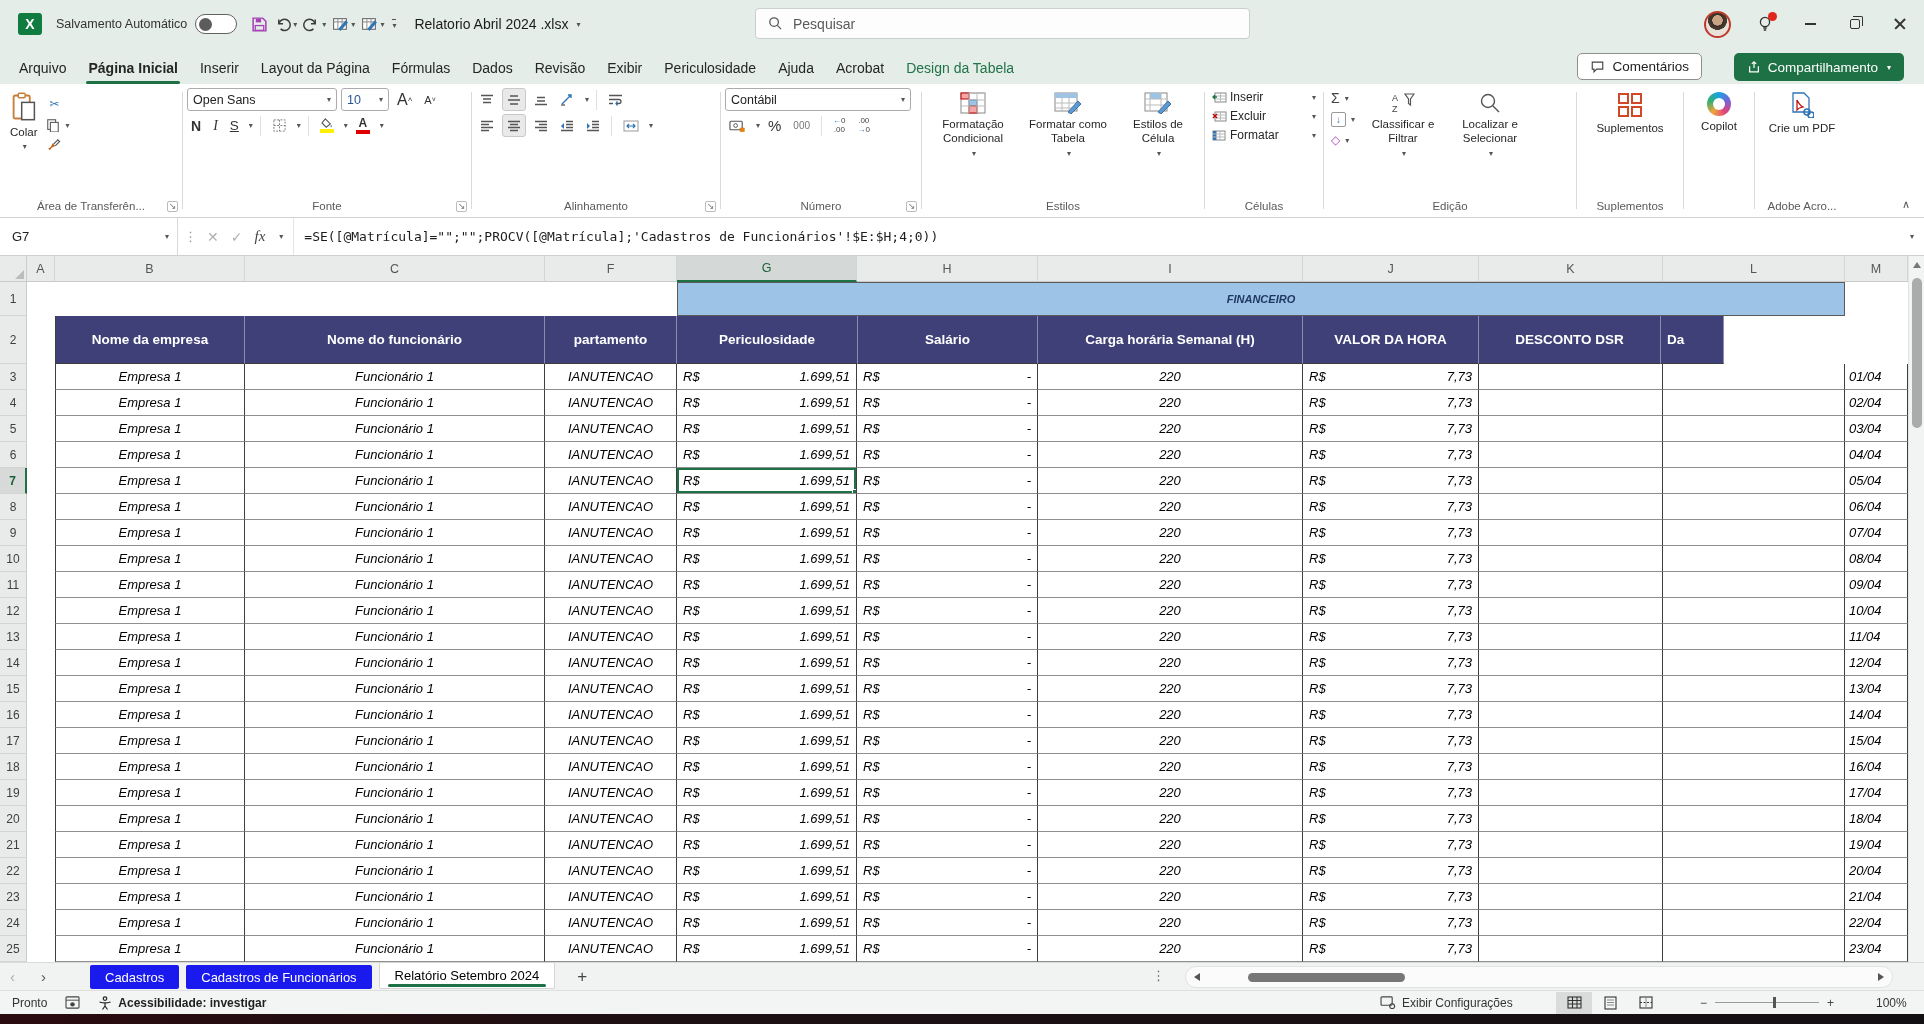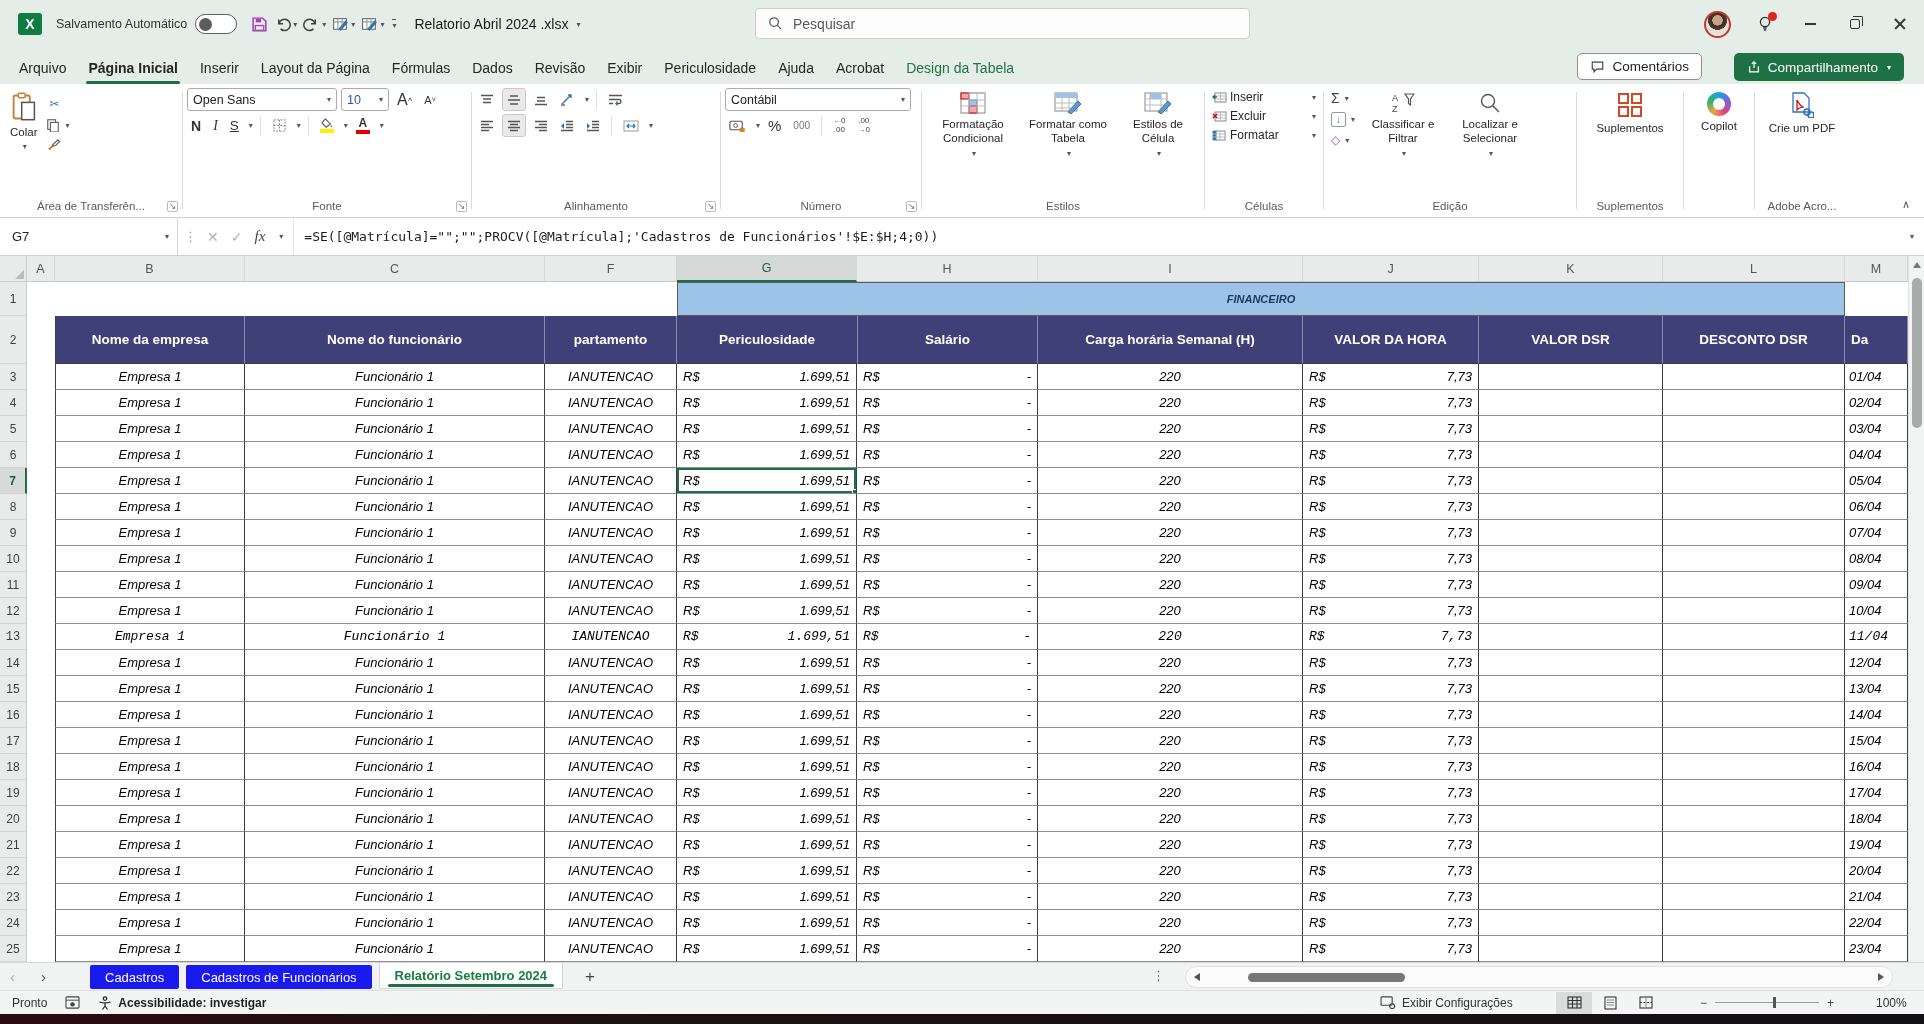--- a/index.html
+++ b/index.html
@@ -101,21 +101,21 @@
   .handle{position:absolute;right:-1px;bottom:-1px;width:5px;height:5px;background:#1E7145;border:1px solid #fff}
   .vscroll{position:absolute;right:0;top:0;width:16px;height:706px;background:#F2F4F3;border-left:1px solid #E2E5E3}
   .vscroll .up{position:absolute;top:6px;left:4px;border-left:4px solid transparent;border-right:4px solid transparent;border-bottom:6px solid #777}
   .vscroll .thumb{position:absolute;left:3px;top:22px;width:10px;height:150px;background:#A9ACAA;border-radius:5px}
 
   
   .sheetbar{height:28px;background:#F1F3F2;display:flex;align-items:center;position:relative;border-top:1px solid #D8DBD9}
   .navarr{font-size:15px;padding:0 10px}
   #stabs{display:flex;align-items:flex-end;gap:7px;margin-left:34px;height:100%}
   .stab{height:24px;margin-bottom:1px;display:flex;align-items:center;padding:0 15px;font-size:13px;background:#1A1AEF;color:#fff;border-radius:2px;white-space:nowrap}
-  .stab.on{background:#fff;color:#15803d;font-weight:700;height:27px;border:1px solid #D5D5D5;position:relative}
+  .stab.on{background:#fff;color:#000000;font-weight:400;height:27px;border:1px solid #D5D5D5;position:relative}
   .stab.on::after{content:"";position:absolute;left:8px;right:8px;bottom:1px;height:3px;background:#1E7145;border-radius:2px}
   .addsheet{margin-left:22px;font-size:17px;color:#444}
   .splitdots{position:absolute;left:1152px;top:5px;color:#666;font-size:13px;letter-spacing:1px}
   .hscroll{position:absolute;left:1185px;top:3px;width:708px;height:22px;background:#FBFBFB;border:1px solid #E1E3E2;border-radius:11px;display:flex;align-items:center}
   .hscroll .la{margin-left:8px;border-top:4px solid transparent;border-bottom:4px solid transparent;border-right:6px solid #555}
   .hscroll .ra{position:absolute;right:8px;border-top:4px solid transparent;border-bottom:4px solid transparent;border-left:6px solid #555}
   .hscroll .thumb{position:absolute;left:62px;width:157px;height:9px;border-radius:5px;background:#777}
 
   
   .statusbar{height:24px;background:#F3F5F4;border-top:1px solid #DDE0DE;position:relative;font-size:12px;color:#333;display:flex;align-items:center}
@@ -672,21 +672,20 @@
         <div class="grow" style="height: 48px;">
           <div class="gut">2</div>
           <div class="blank" style="width: 28px;"></div>
           <div class="hcell hfirst" style="width: 190px;">Nome da empresa</div>
           <div class="hcell" style="width: 300px;">Nome do funcionário</div>
           <div class="hcell" style="width: 132px;">partamento</div>
           <div class="hcell" style="width: 181px;">Periculosidade</div>
           <div class="hcell" style="width: 180px;">Salário</div>
           <div class="hcell" style="width: 265px;">Carga horária Semanal (H)</div>
           <div class="hcell" style="width: 176px;">VALOR DA HORA</div>
-          <div class="hcell" style="width: 184px;">VALOR DSR</div>
           <div class="hcell" style="width: 182px;">DESCONTO DSR</div>
           <div class="hcell hleft" style="width: 63px;">Da</div>
         </div>
         <div class="grow" style="height: 26px;">
           <div class="gut">3</div>
           <div class="blank" style="width: 28px;"></div>
           <div class="cell first" style="width: 190px;">Empresa 1</div>
           <div class="cell" style="width: 300px;">Funcionário 1</div>
           <div class="cell" style="width: 132px;">IANUTENCAO</div>
           <div class="cell acct" style="width: 180px;">
@@ -907,21 +906,21 @@
           </div>
           <div class="cell" style="width: 265px;">220</div>
           <div class="cell acct" style="width: 176px;">
             <span>R$</span>
             <span>7,73</span>
           </div>
           <div class="cell" style="width: 184px;"></div>
           <div class="cell" style="width: 182px;"></div>
           <div class="cell datecell" style="width: 63px;">10/04</div>
         </div>
-        <div class="grow" style="height: 26px; font-family: Liberation Mono, monospace;">
+        <div class="grow" style="height: 26px;">
           <div class="gut">13</div>
           <div class="blank" style="width: 28px;"></div>
           <div class="cell first" style="width: 190px;">Empresa 1</div>
           <div class="cell" style="width: 300px;">Funcionário 1</div>
           <div class="cell" style="width: 132px;">IANUTENCAO</div>
           <div class="cell acct" style="width: 180px;">
             <span>R$</span>
             <span>1.699,51</span>
           </div>
           <div class="cell acct" style="width: 181px;">

